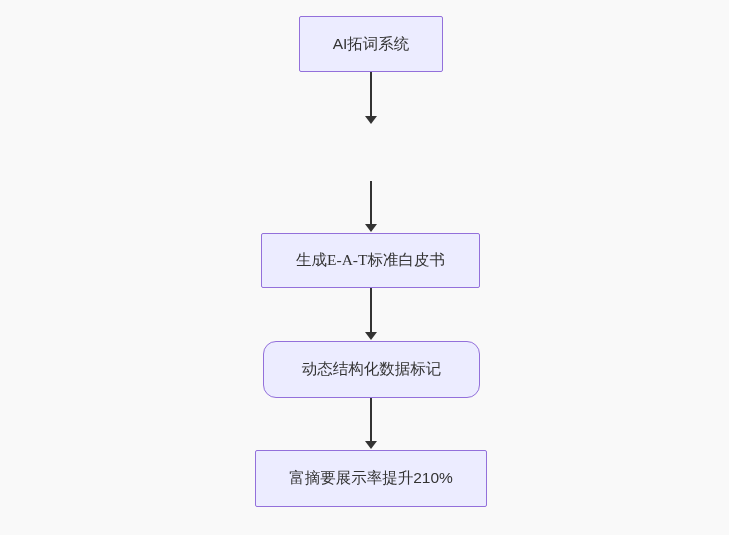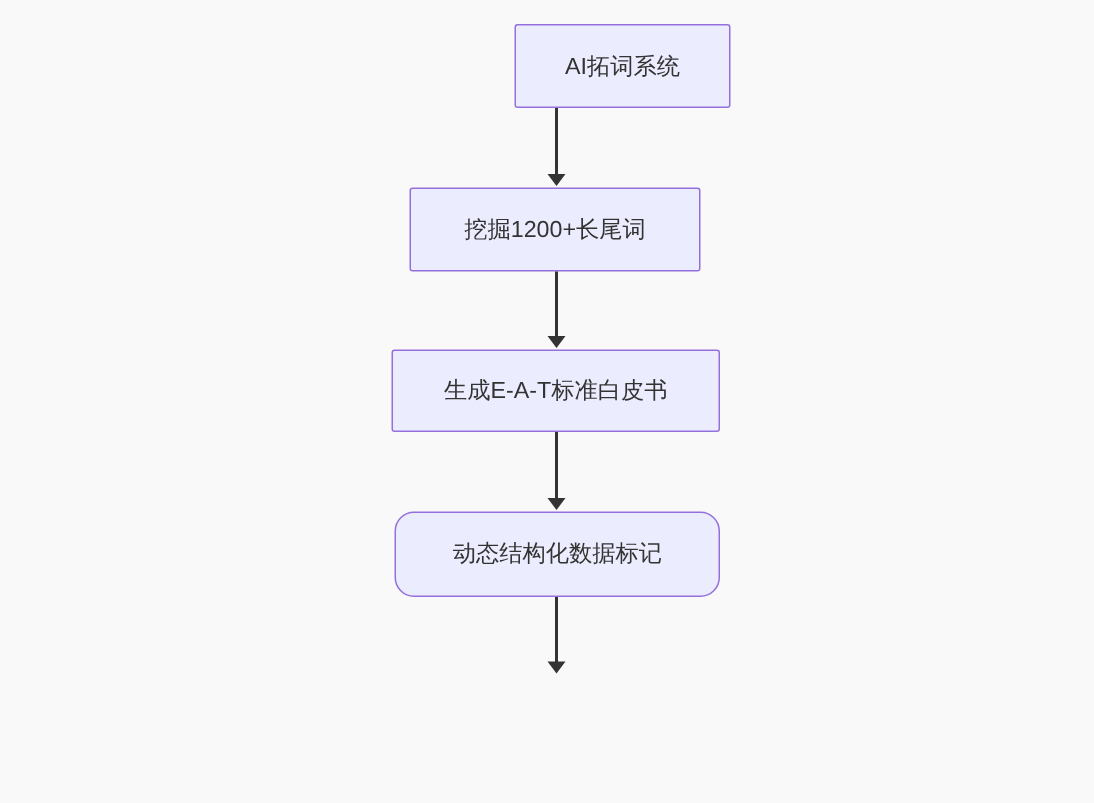--- a/index.html
+++ b/index.html
@@ -22,23 +22,23 @@
     border: 1.5px solid #9370db;
     border-radius: 2px;
     color: #333333;
     font-size: 15.5px;
     display: flex;
     align-items: center;
     justify-content: center;
     text-align: center;
     white-space: nowrap;
   }
-  .n1 { left: 299px; top: 16px;  width: 144px; height: 56px; margin-left: 44px; }
+  .n1 { left: 299px; top: 16px;  width: 144px; height: 56px; }
   .n2 { left: 273px; top: 125px; width: 194px; height: 56px; }
-  .n3 { left: 261px; top: 233px; width: 219px; height: 55px; }
+  .n3 { left: 261px; top: 233px; width: 219px; height: 55px; font-family: Liberation Serif, serif; }
   .n4 { left: 263px; top: 341px; width: 217px; height: 57px; border-radius: 13px; }
   .n5 { left: 255px; top: 450px; width: 232px; height: 57px; }
 
   .edge-line {
     position: absolute;
     left: 370px;
     width: 2px;
     background: #333333;
   }
   .e1 { top: 72px;  height: 45px; }
@@ -65,35 +65,35 @@
 
 <div class="stage">
 
   <div class="node n1">
     <span>AI拓词系统</span>
   </div>
 
   <div class="edge-line e1"></div>
   <div class="arrowhead a1"></div>
 
-  <div class="node n2">
-    <span>挖掘1200+长尾词</span>
-  </div>
 
   <div class="edge-line e2"></div>
   <div class="arrowhead a2"></div>
 
   <div class="node n3">
     <span>生成E-A-T标准白皮书</span>
   </div>
 
   <div class="edge-line e3"></div>
   <div class="arrowhead a3"></div>
 
   <div class="node n4">
     <span>动态结构化数据标记</span>
   </div>
 
   <div class="edge-line e4"></div>
   <div class="arrowhead a4"></div>
 
+  <div class="node n5">
+    <span>富摘要展示率提升210%</span>
+  </div>
 
 </div>
 
 </body></html>

